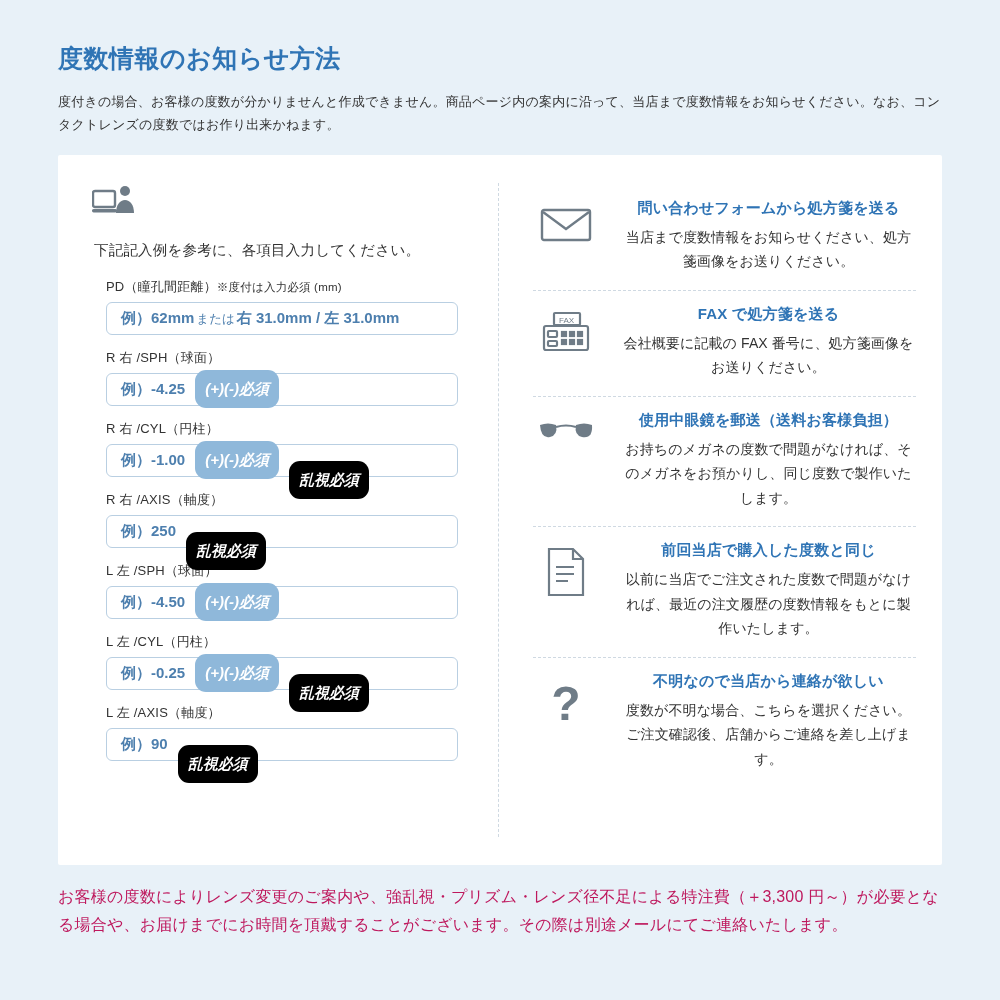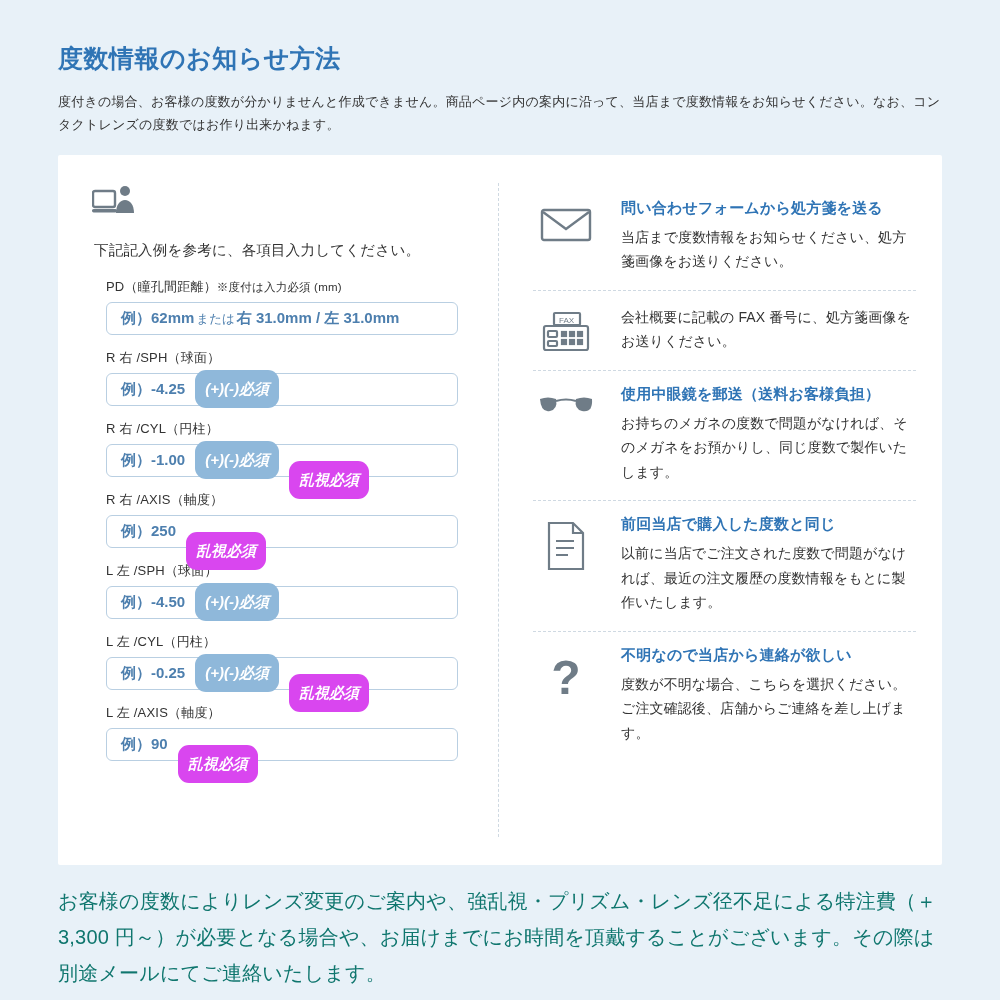--- a/index.html
+++ b/index.html
@@ -119,34 +119,35 @@
     height: 22px;
     padding: 8px 10px;
     border-radius: 11px;
     font-size: 15px;
     font-weight: bold;
     color: #ffffff;
     white-space: nowrap;
     font-style: italic;
   }
   .tag.blue { background: #8fb8da; }
-  .tag.tan  { background: #d946ef; margin-top: 40px; }
+  .tag.tan  { background: #000000; margin-top: 40px; }
   .left-foot {
     font-size: 14px;
     line-height: 1.8;
     color: #333;
     margin: 14px 0 0 2px;
     letter-spacing: 0.2px;
   }
   
   .r-item {
     display: flex;
     gap: 22px;
     padding: 14px 0 16px 0;
     align-items: flex-start;
+    text-align: center;
   }
   .r-item + .r-item {
     border-top: 1px dashed #cfd9e2;
   }
   .r-icon {
     width: 66px;
     min-width: 66px;
     display: flex;
     align-items: flex-start;
     justify-content: center;
@@ -161,23 +162,23 @@
     margin: 0 0 7px 0;
     letter-spacing: 0.2px;
   }
   .r-text {
     font-size: 14px;
     line-height: 1.75;
     color: #333;
     letter-spacing: 0.1px;
   }
   .footer {
-    font-size: 20px;
+    font-size: 16px;
     line-height: 1.8;
-    color: #0f766e;
+    color: #be185d;
     margin-top: 18px;
     letter-spacing: 0.2px;
   }
   .qmark {
     font-size: 48px;
     font-weight: bold;
     color: #6f7c87;
     line-height: 1;
     padding-top: 2px;
   }
@@ -295,20 +296,21 @@
             <rect x="22" y="21" width="4" height="4" fill="#6f7c87"></rect>
             <rect x="30" y="21" width="4" height="4" fill="#6f7c87"></rect>
             <rect x="38" y="21" width="4" height="4" fill="#6f7c87"></rect>
             <rect x="22" y="29" width="4" height="4" fill="#6f7c87"></rect>
             <rect x="30" y="29" width="4" height="4" fill="#6f7c87"></rect>
             <rect x="38" y="29" width="4" height="4" fill="#6f7c87"></rect>
             <rect x="8" y="30" width="9" height="5" rx="1"></rect>
           </svg>
         </div>
         <div class="r-body">
+          <div class="r-title">FAX で処方箋を送る</div>
           <div class="r-text">会社概要に記載の FAX 番号に、処方箋画像をお送りください。</div>
         </div>
       </div>
 
       <div class="r-item">
         <div class="r-icon">
           <svg width="58" height="26" viewBox="0 0 58 26" fill="none" stroke="#6f7c87" stroke-width="2.2">
             <path d="M3 8 q8 -3 16 0 q2 10 -6 12 q-9 2 -10 -12z" fill="#6f7c87" stroke="none"></path>
             <path d="M39 8 q8 -3 16 0 q1 14 -10 12 q-8 -2 -6 -12z" fill="#6f7c87" stroke="none"></path>
             <path d="M19 10 q10 -3 20 0"></path>

